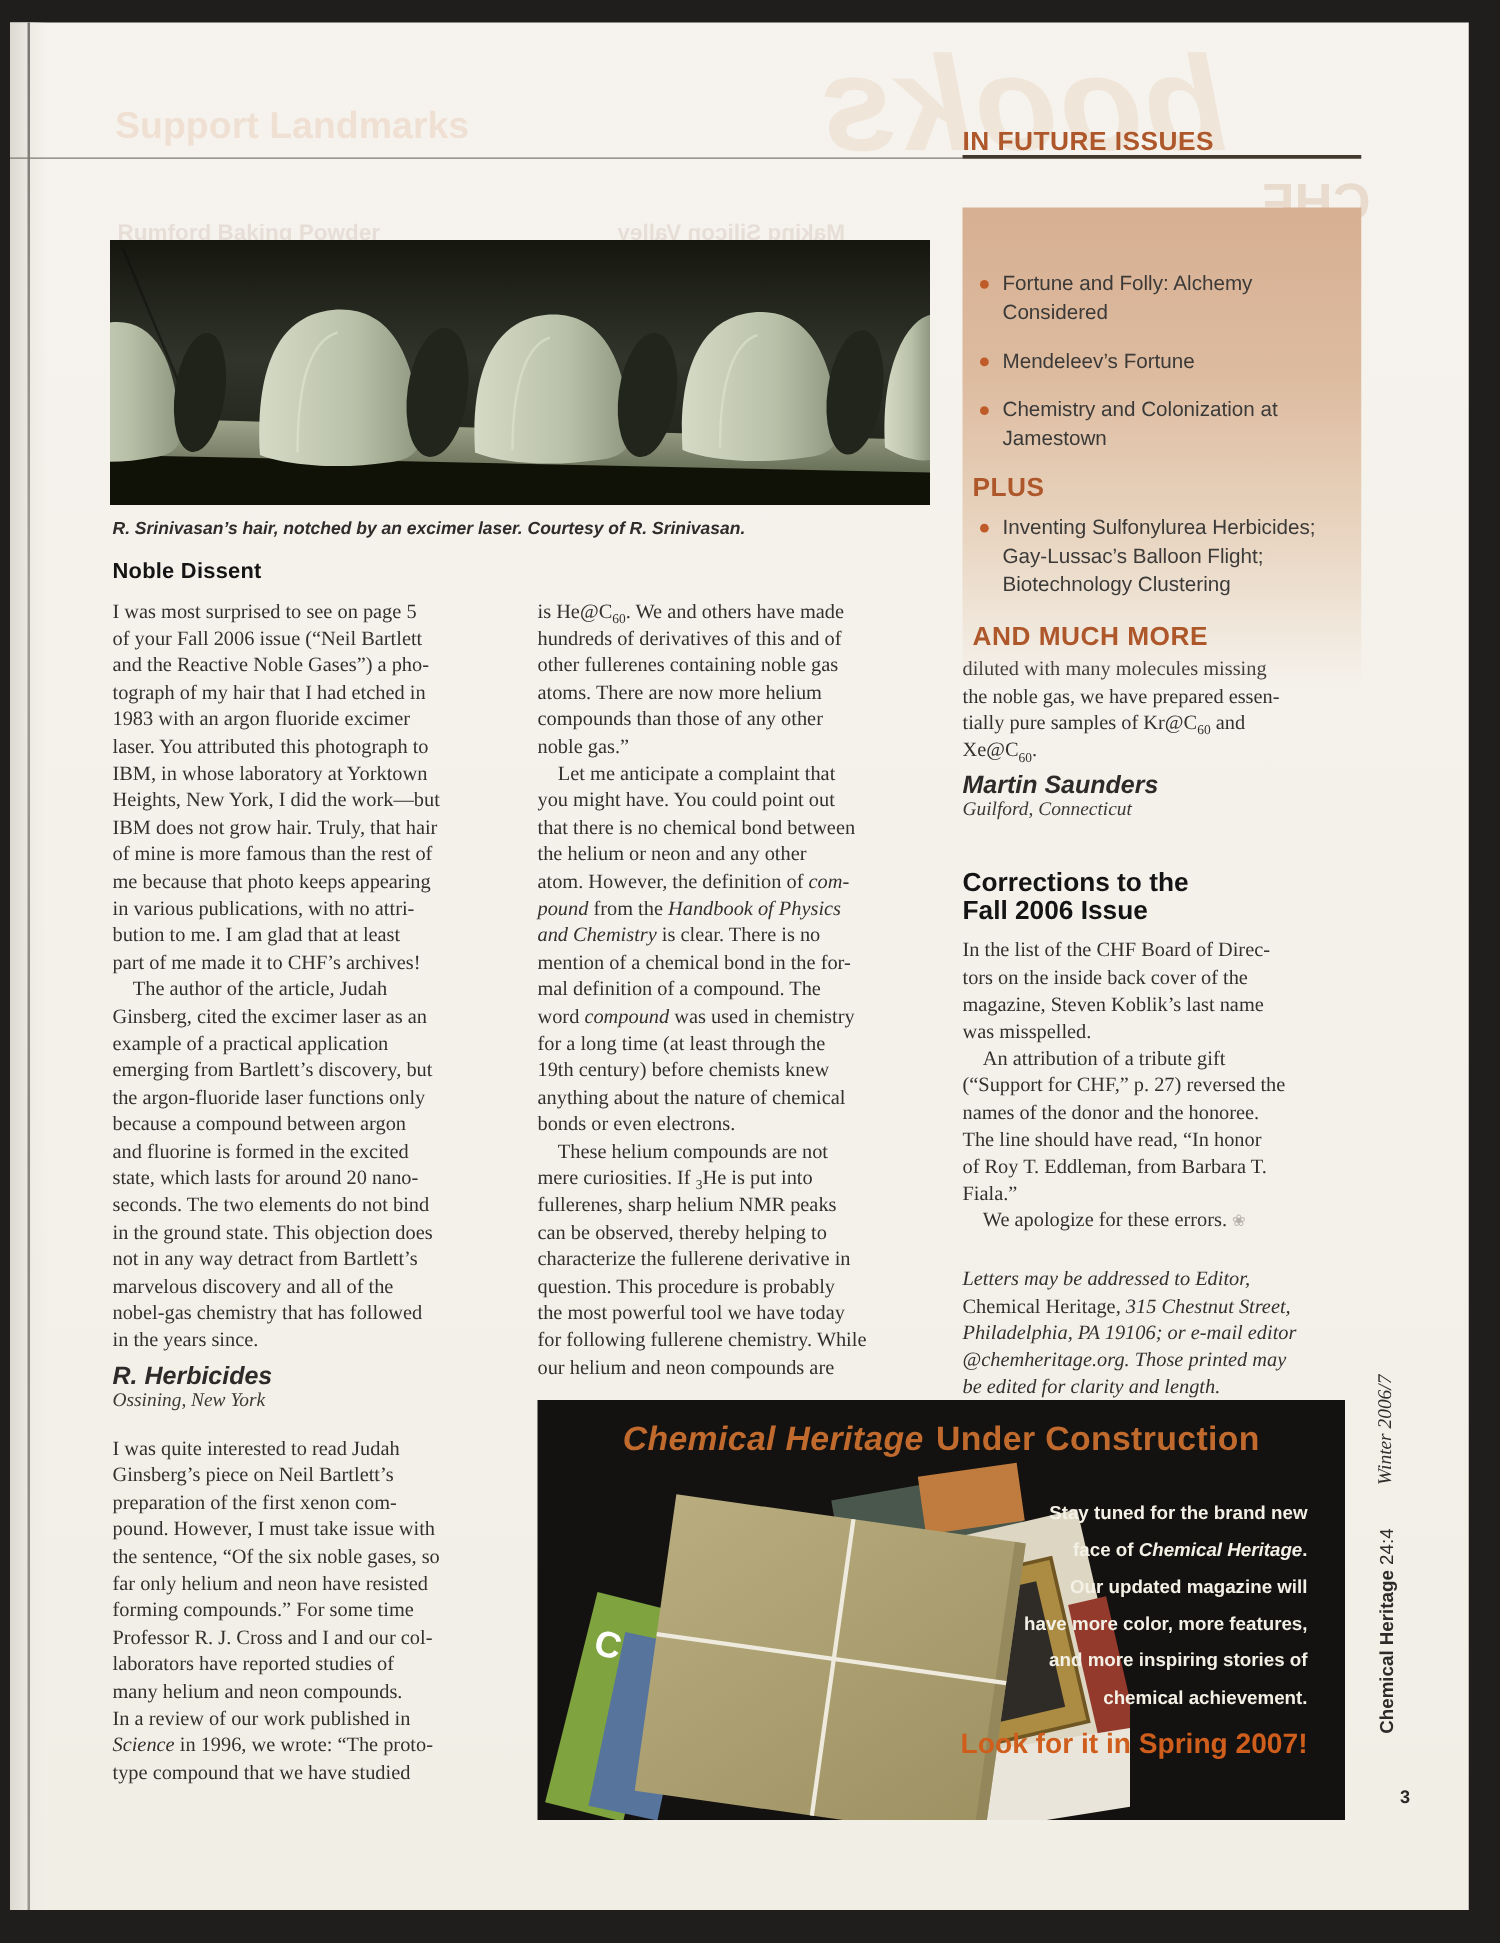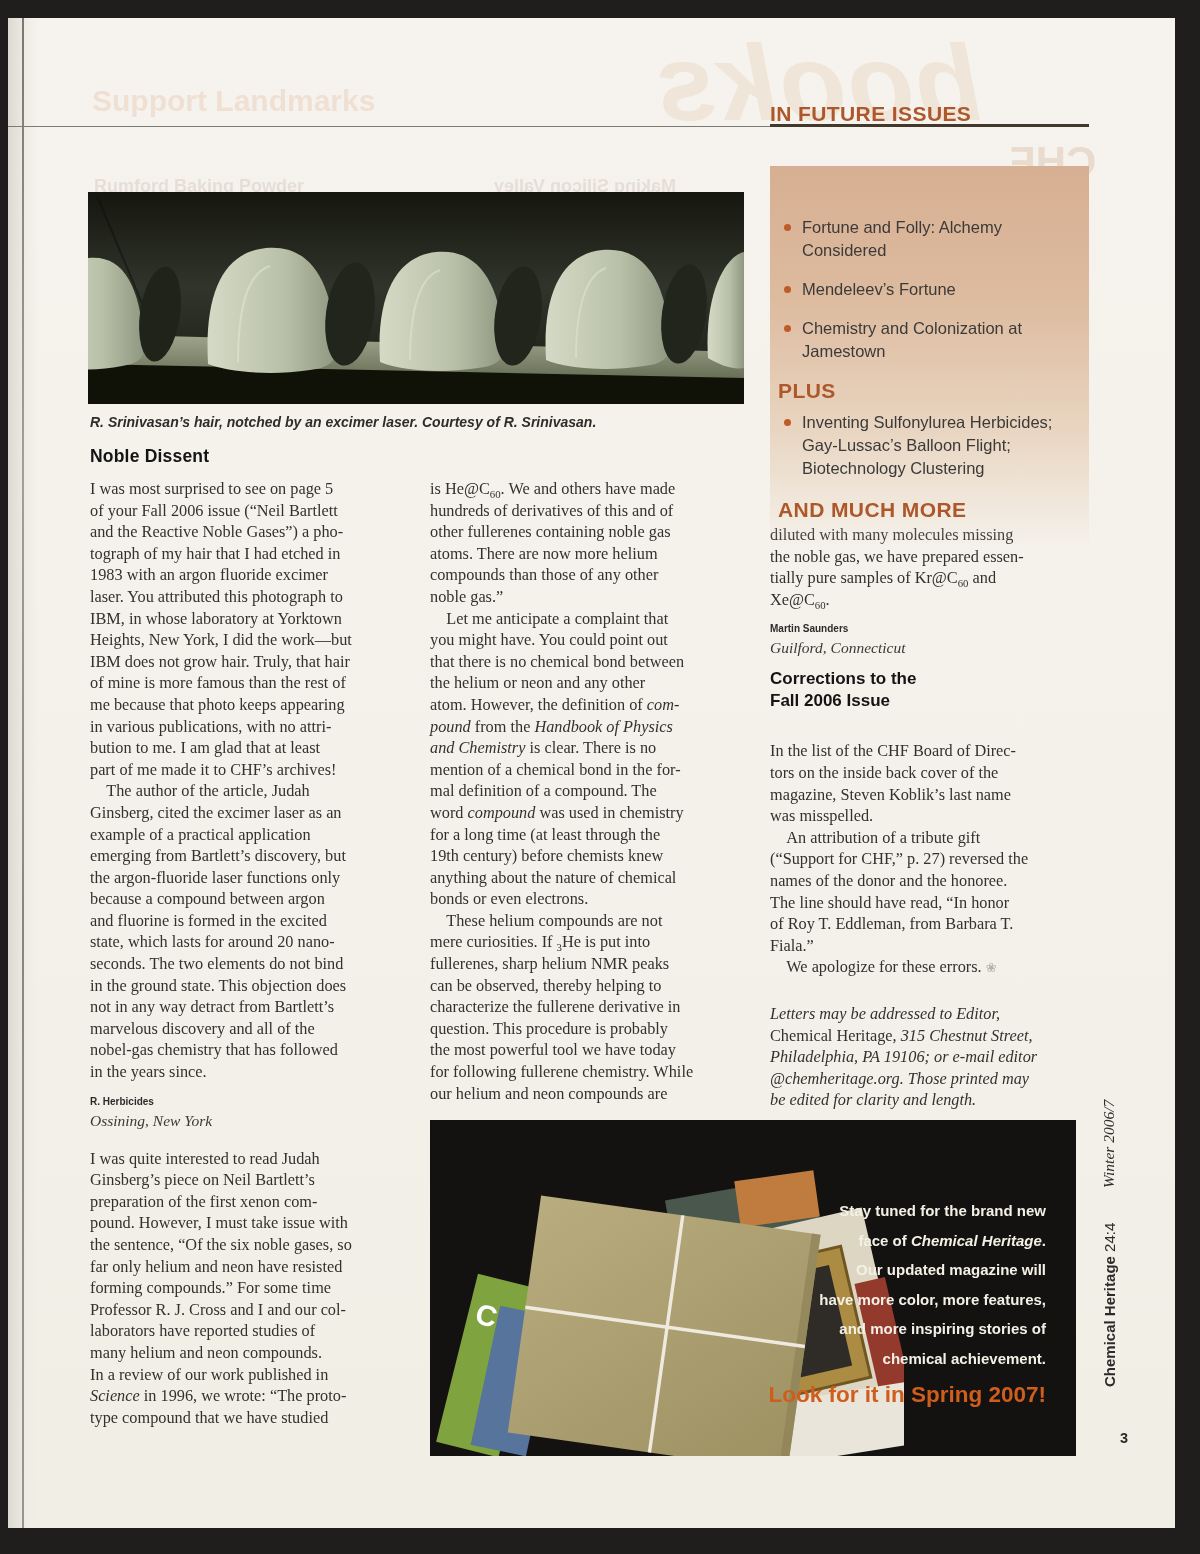--- a/index.html
+++ b/index.html
@@ -31,26 +31,26 @@
   
   .headline{position:absolute;left:82px;top:428px;font-size:17.5px;font-weight:800;color:#141414;letter-spacing:.2px;}
   .col{position:absolute;width:322px;font-family:"Liberation Serif",serif;
     font-size:16.3px;line-height:21.6px;color:#33312d;}
   .pre{white-space:pre;}
   .col sub,.pre sub{font-size:66%;line-height:0;}
   .col1{left:82px;top:460px;}
   .col2{left:422px;top:460px;}
   .col3{left:762px;top:506px;}
   .sig{margin-top:9px;}
-  .sig-name{font-family:"Liberation Sans",sans-serif;font-size:10px;font-weight:bold;color:#2c2b29;line-height:19px;}
+  .sig-name{font-family:"Liberation Sans",sans-serif;font-size:20px;font-weight:bold;color:#2c2b29;line-height:19px;font-style:italic;}
   .sig-place{font-family:"Liberation Serif",serif;font-size:15.5px;font-style:italic;color:#3b3933;line-height:20px;}
   .letter2{margin-top:17px;}
-  .sub-head{margin-top:10px;font-family:"Liberation Sans",sans-serif;font-size:17px;line-height:22px;
+  .sub-head{margin-top:38px;font-family:"Liberation Sans",sans-serif;font-size:21px;line-height:22px;
     font-weight:800;color:#141414;white-space:pre;}
-  .corr-body{margin-top:28px;}
+  .corr-body{margin-top:9px;}
   .endmark{color:#b7b3ac;font-size:13px;}
   .note{margin-top:24px;font-style:italic;}
   .note cite{font-style:normal;}
 
   
   .sb-head{position:absolute;left:762px;top:84px;font-size:21px;font-weight:800;
     color:#ad572a;letter-spacing:.4px;}
   .sb-rule{position:absolute;left:762px;top:106px;width:319px;height:3px;background:#42382c;}
   .tanbox{position:absolute;left:762px;top:109px;width:319px;height:382px;
     background:linear-gradient(180deg,#d7af92 0%,#ddbb9f 35%,#e9d6c2 70%,rgba(238,228,214,0) 100%);margin-top:39px;}
@@ -265,20 +265,23 @@
       <div class="sb-sub">PLUS</div>
       <ul class="sb-list" style="padding-top:0;">
         <li>Inventing Sulfonylurea Herbicides;
 Gay-Lussac’s Balloon Flight;
 Biotechnology Clustering</li>
       </ul>
       <div class="sb-more">AND MUCH MORE</div>
     </div>
 
     <div class="ad">
+      <div class="ad-title">
+        <span class="it">Chemical Heritage</span><span>Under Construction</span>
+      </div>
       <svg class="parcel" viewBox="0 0 470 300">
         <defs>
           <linearGradient id="kraftG" x1="0" y1="0" x2="1" y2="1">
             <stop offset="0" stop-color="#b9ac7f"></stop>
               <stop offset="1" stop-color="#9d9061"></stop>
           </linearGradient>
         </defs>
         <g>
           <rect x="18" y="118" width="66" height="178" fill="#7fa43f" transform="rotate(14 50 200)"></rect>
           <text x="26" y="168" font-size="30" font-weight="bold" fill="#ffffff" font-family="Liberation Sans, sans-serif" transform="rotate(14 50 200)">CH</text>

